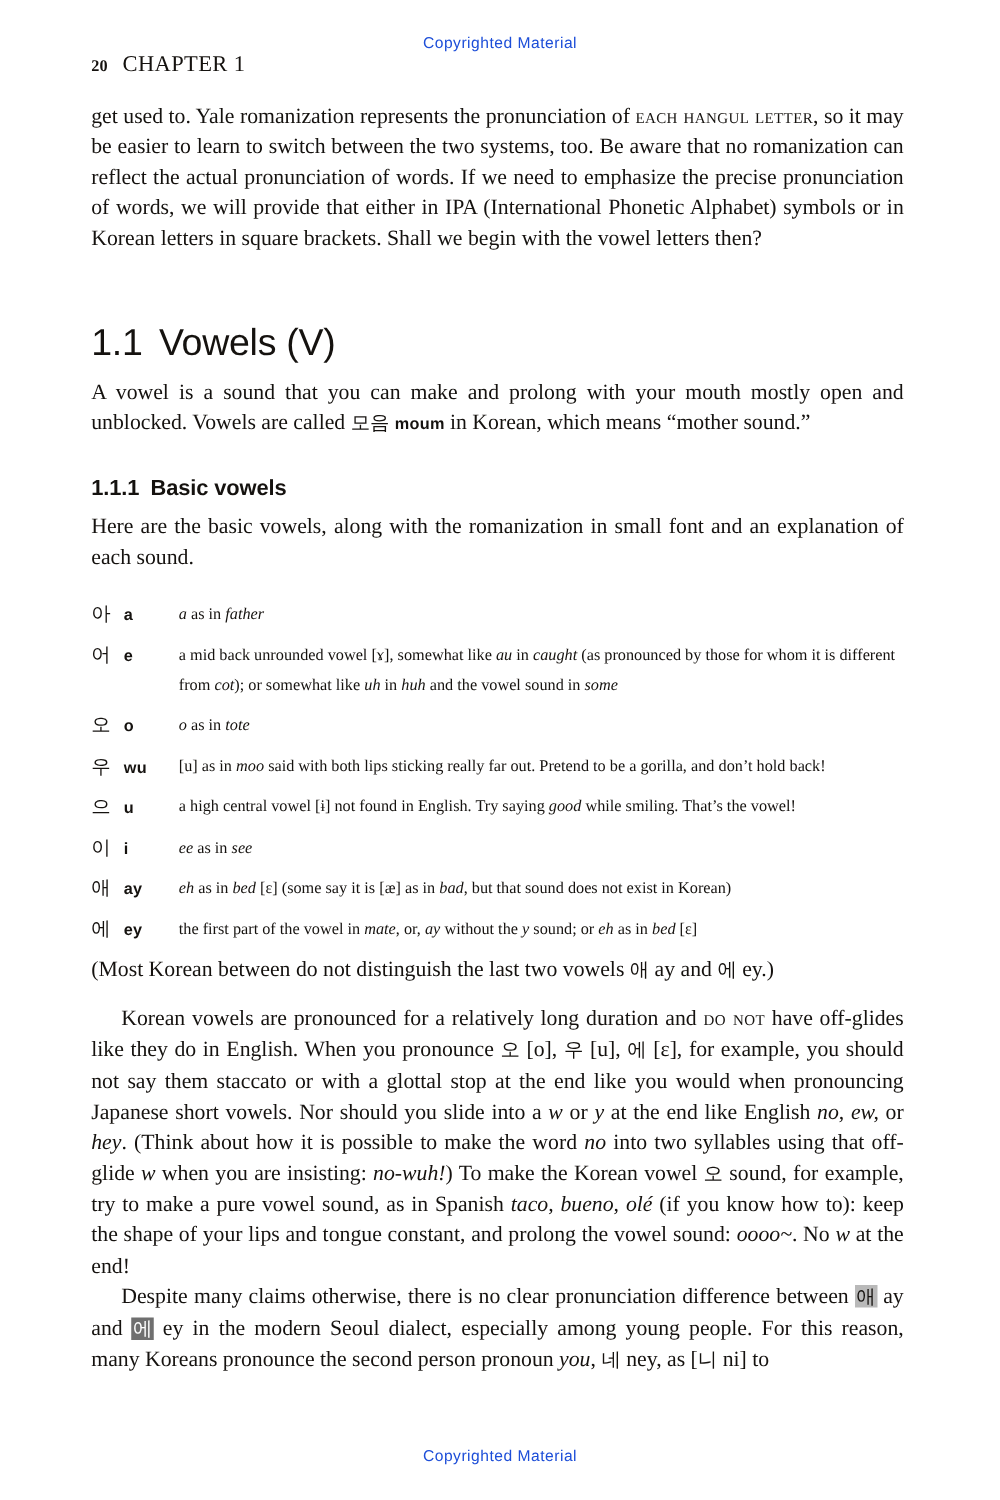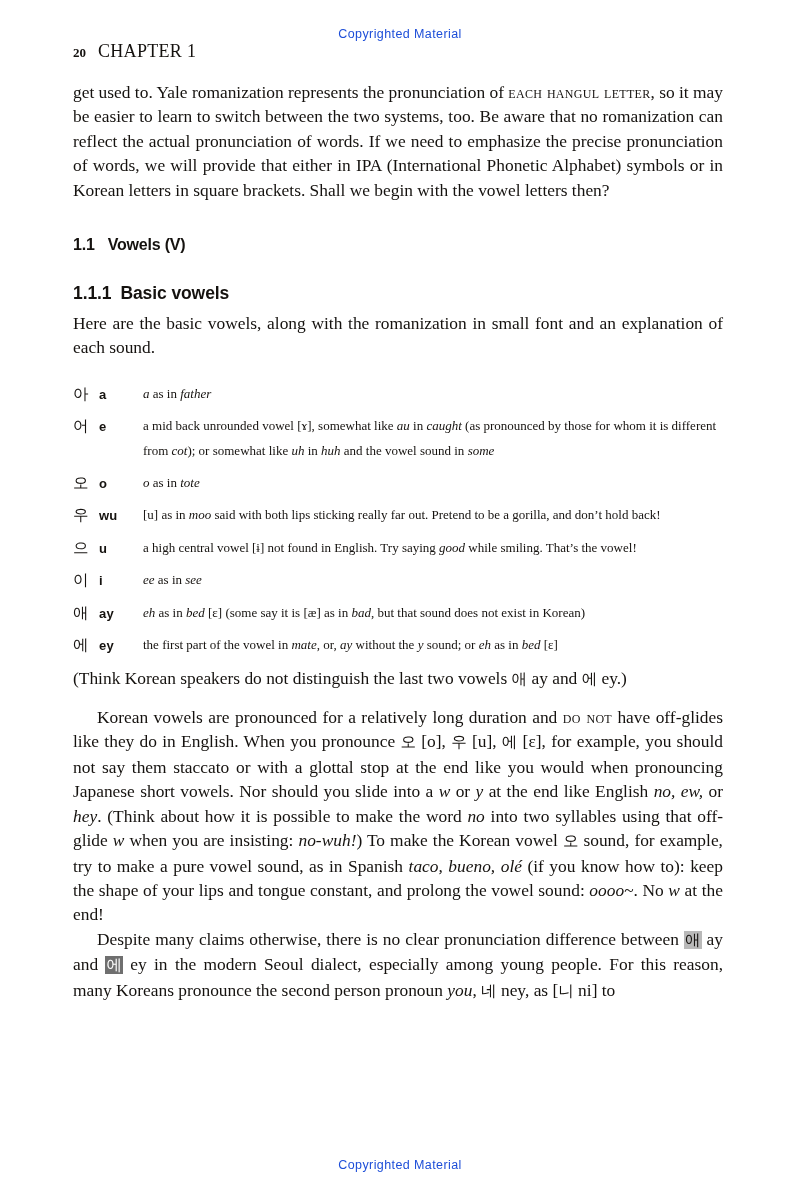--- a/index.html
+++ b/index.html
@@ -71,23 +71,23 @@
     text-justify: inter-word;
     hyphens: none;
   }
   p.indent { text-indent: 24px; }
 
   .sc { font-variant: small-caps; letter-spacing: 0.3px; }
   i, em { font-style: italic; }
 
   h2.section {
     font-family: "Liberation Sans", "DejaVu Sans", sans-serif;
-    font-weight: bold;
-    font-size: 16px;
-    margin: 34px 0 9px 0;
+    font-weight: normal;
+    font-size: 30px;
+    margin: 56px 0 9px 0;
     letter-spacing: -0.2px;
   }
   h2.section .num { margin-right: 13px; }
 
   h3.subsection {
     font-family: "Liberation Sans", "DejaVu Sans", sans-serif;
     font-weight: bold;
     font-size: 17.5px;
     margin: 29px 0 7px 0;
     letter-spacing: -0.1px;
@@ -158,20 +158,21 @@
   <div class="running-head">
     <span class="folio">20</span><span class="chapter-label">CHAPTER 1</span>
   </div>
 
   <div class="column">
 
     <p class="body"><span>get used to. Yale romanization represents the pronunciation of </span><span class="sc">each hangul letter</span><span>, so it may be easier to learn to switch between the two systems, too. Be aware that no romanization can reflect the actual pronunciation of words. If we need to emphasize the precise pronunciation of words, we will provide that either in IPA (International Phonetic Alphabet) symbols or in Korean letters in square brackets. Shall we begin with the vowel letters then?</span></p>
 
     <h2 class="section"><span class="num">1.1</span><span>Vowels (V)</span></h2>
 
+    <p class="body"><span>A vowel is a sound that you can make and prolong with your mouth mostly open and unblocked. Vowels are called </span><span class="kr">모음</span> <span class="vowel-roman" style="display:inline;flex:none;">moum</span><span> in Korean, which means “mother sound.”</span></p>
 
     <h3 class="subsection"><span class="num">1.1.1</span><span>Basic vowels</span></h3>
 
     <p class="body">Here are the basic vowels, along with the romanization in small font and an explanation of each sound.</p>
 
     <ul class="vowel-list">
       <li class="vowel-row">
         <span class="vowel-letter">아</span>
         <span class="vowel-roman">a</span>
         <span class="vowel-desc"><i>a</i> as in <i>father</i></span>
@@ -206,21 +207,21 @@
         <span class="vowel-roman">ay</span>
         <span class="vowel-desc"><i>eh</i> as in <i>bed</i> [ɛ] (some say it is [æ] as in <i>bad</i>, but that sound does not exist in Korean)</span>
       </li>
       <li class="vowel-row">
         <span class="vowel-letter">에</span>
         <span class="vowel-roman">ey</span>
         <span class="vowel-desc">the first part of the vowel in <i>mate</i>, or, <i>ay</i> without the <i>y</i> sound; or <i>eh</i> as in <i>bed</i> [ɛ]</span>
       </li>
     </ul>
 
-    <p class="list-note"><span>(Think Korean speakers do not distinguish the last two vowels </span><span class="kr">애</span><span> ay and </span><span class="kr">에</span><span> ey.)</span></p>
+    <p class="list-note"><span>(Most Korean between do not distinguish the last two vowels </span><span class="kr">애</span><span> ay and </span><span class="kr">에</span><span> ey.)</span></p>
 
     <div class="para-gap"></div>
 
     <p class="body indent"><span>Korean vowels are pronounced for a relatively long duration and </span><span class="sc">do not</span><span> have off-glides like they do in English. When you pronounce </span><span class="kr">오</span><span> [o], </span><span class="kr">우</span><span> [u], </span><span class="kr">에</span><span> [ɛ], for example, you should not say them staccato or with a glottal stop at the end like you would when pronouncing Japanese short vowels. Nor should you slide into a </span><i>w</i><span> or </span><i>y</i><span> at the end like English </span><i>no, ew,</i><span> or </span><i>hey</i><span>. (Think about how it is possible to make the word </span><i>no</i><span> into two syllables using that off-glide </span><i>w</i><span> when you are insisting: </span><i>no-wuh!</i><span>) To make the Korean vowel </span><span class="kr">오</span><span> sound, for example, try to make a pure vowel sound, as in Spanish </span><i>taco, bueno, olé</i><span> (if you know how to): keep the shape of your lips and tongue constant, and prolong the vowel sound: </span><i>oooo~</i><span>. No </span><i>w</i><span> at the end!</span></p>
 
     <p class="body indent"><span>Despite many claims otherwise, there is no clear pronunciation difference between </span><span class="kr-hl">애</span><span> ay and </span><span class="kr-hl dark">에</span><span> ey in the modern Seoul dialect, especially among young people. For this reason, many Koreans pronounce the second person pronoun </span><i>you</i><span>, </span><span class="kr">네</span><span> ney, as [</span><span class="kr">니</span><span> ni] to</span></p>
 
   </div>
 
   <div class="watermark bottom">Copyrighted Material</div>

